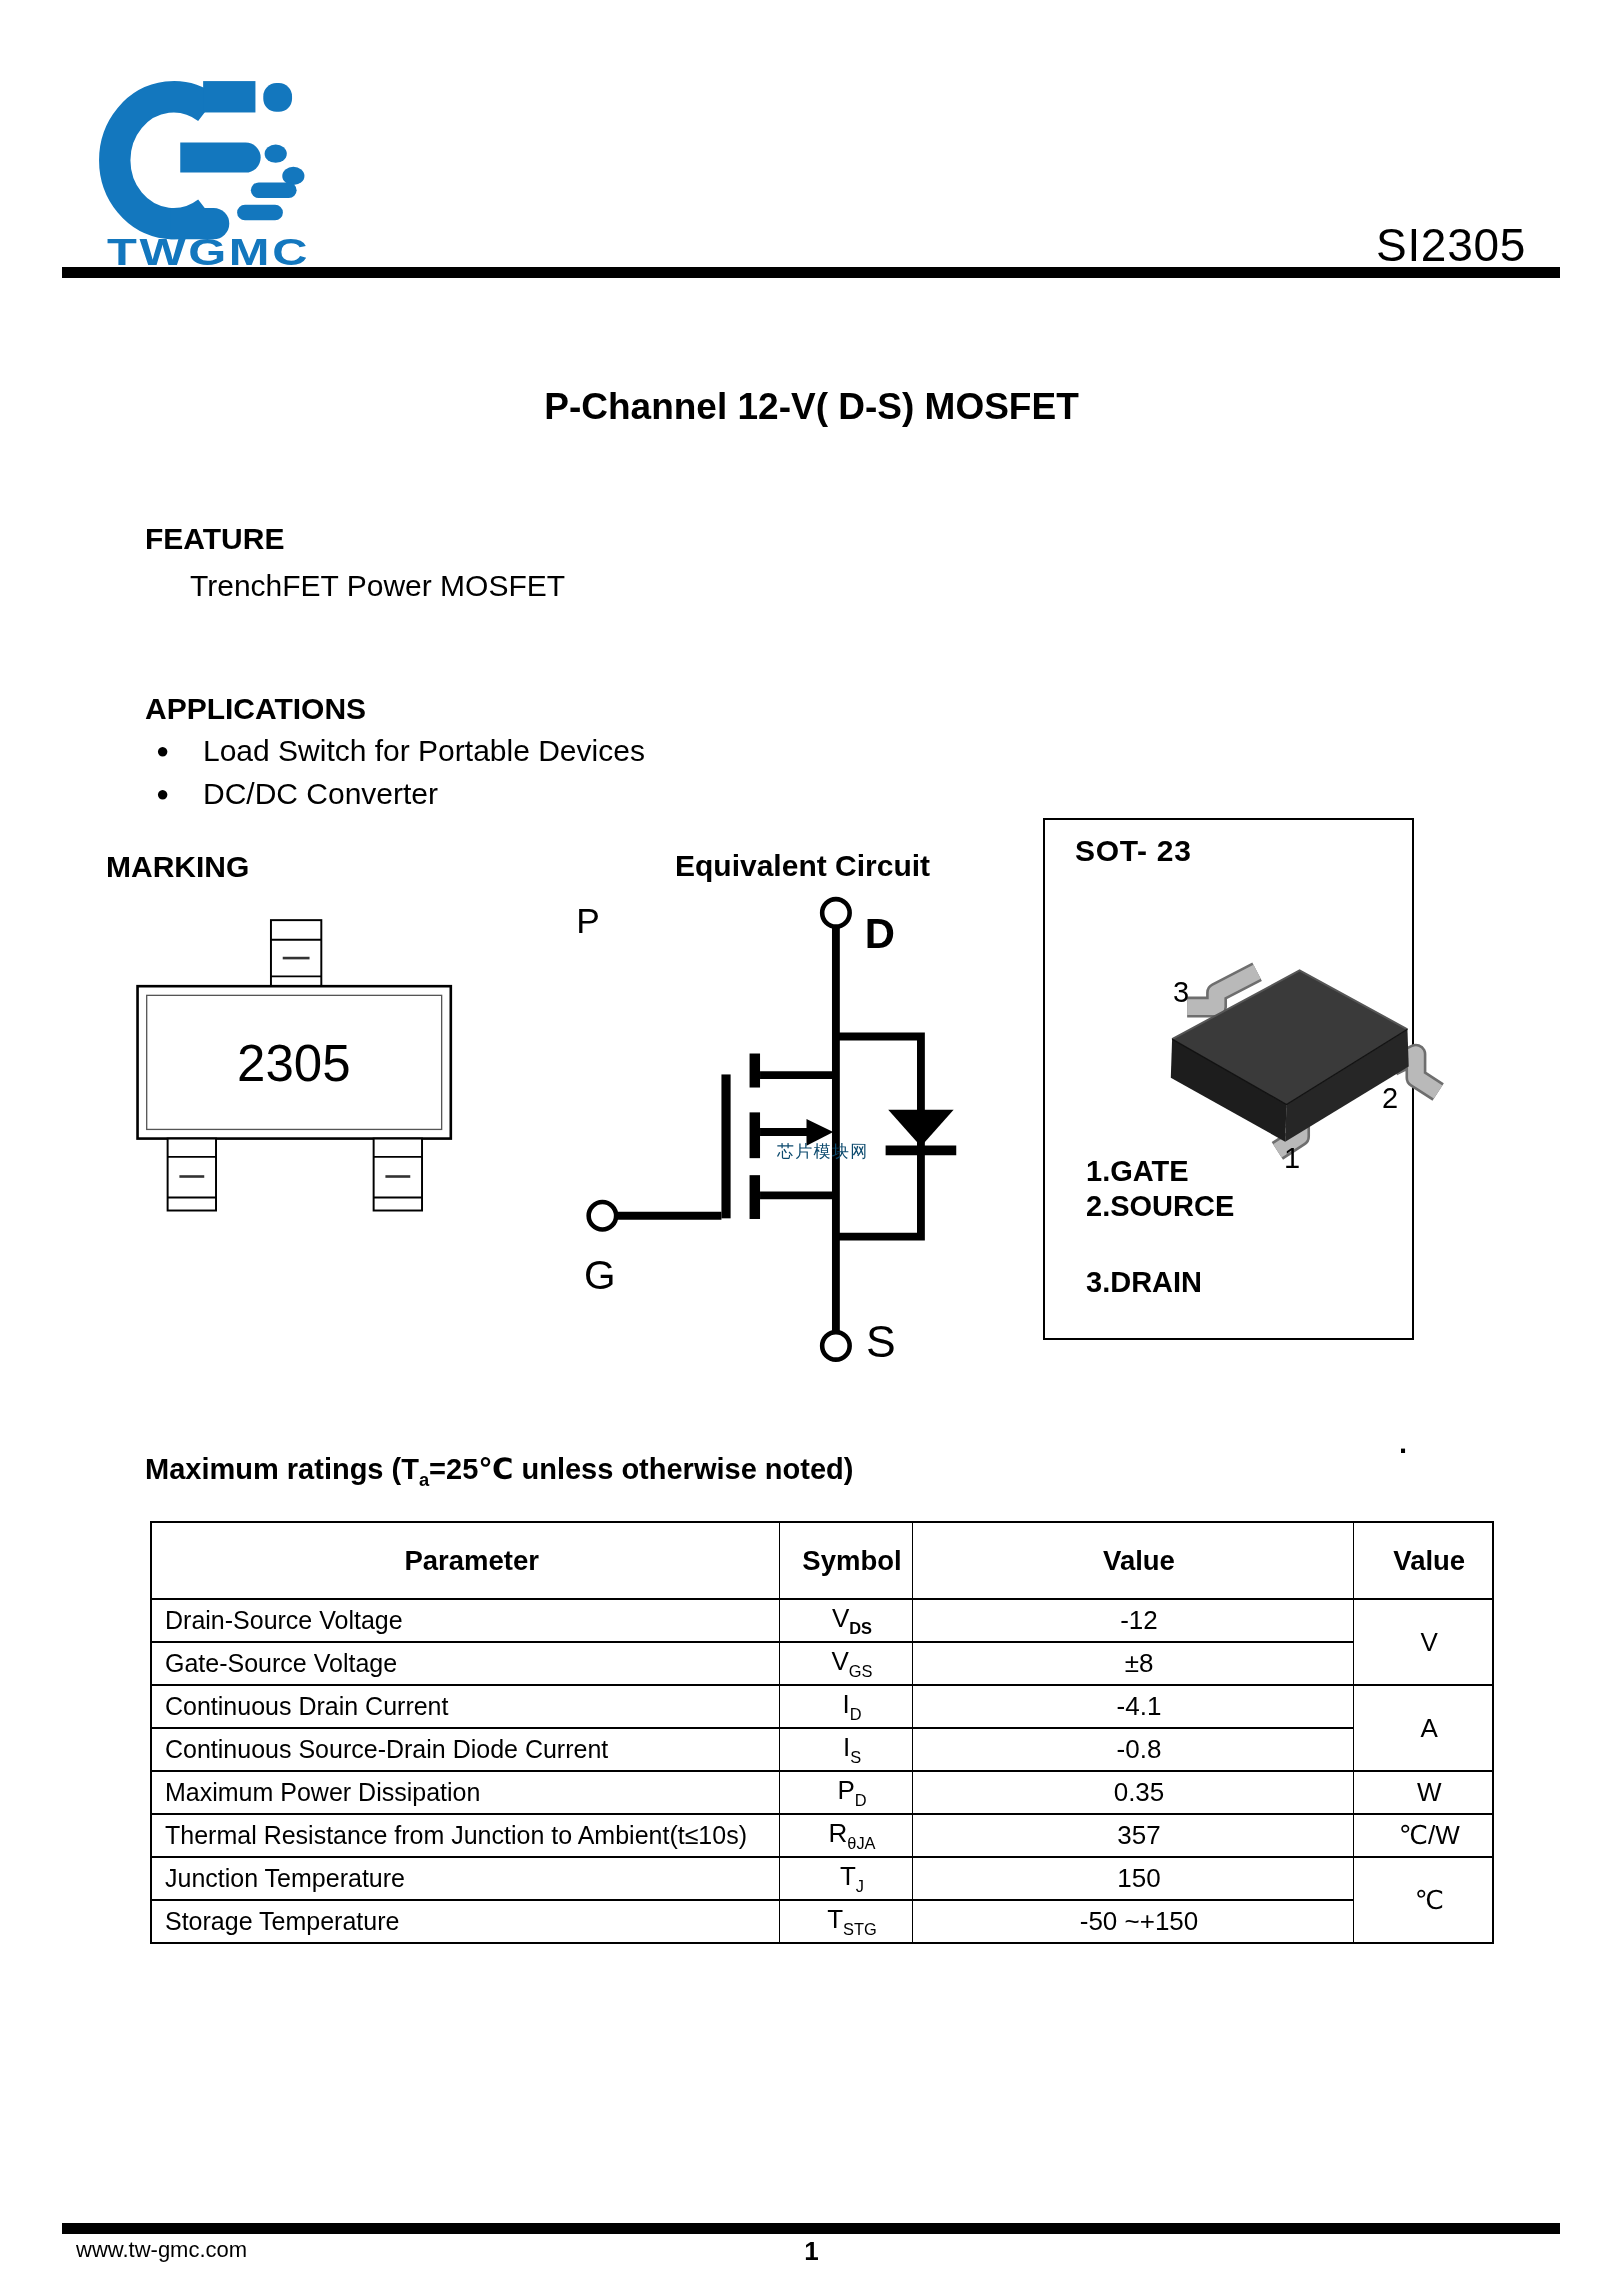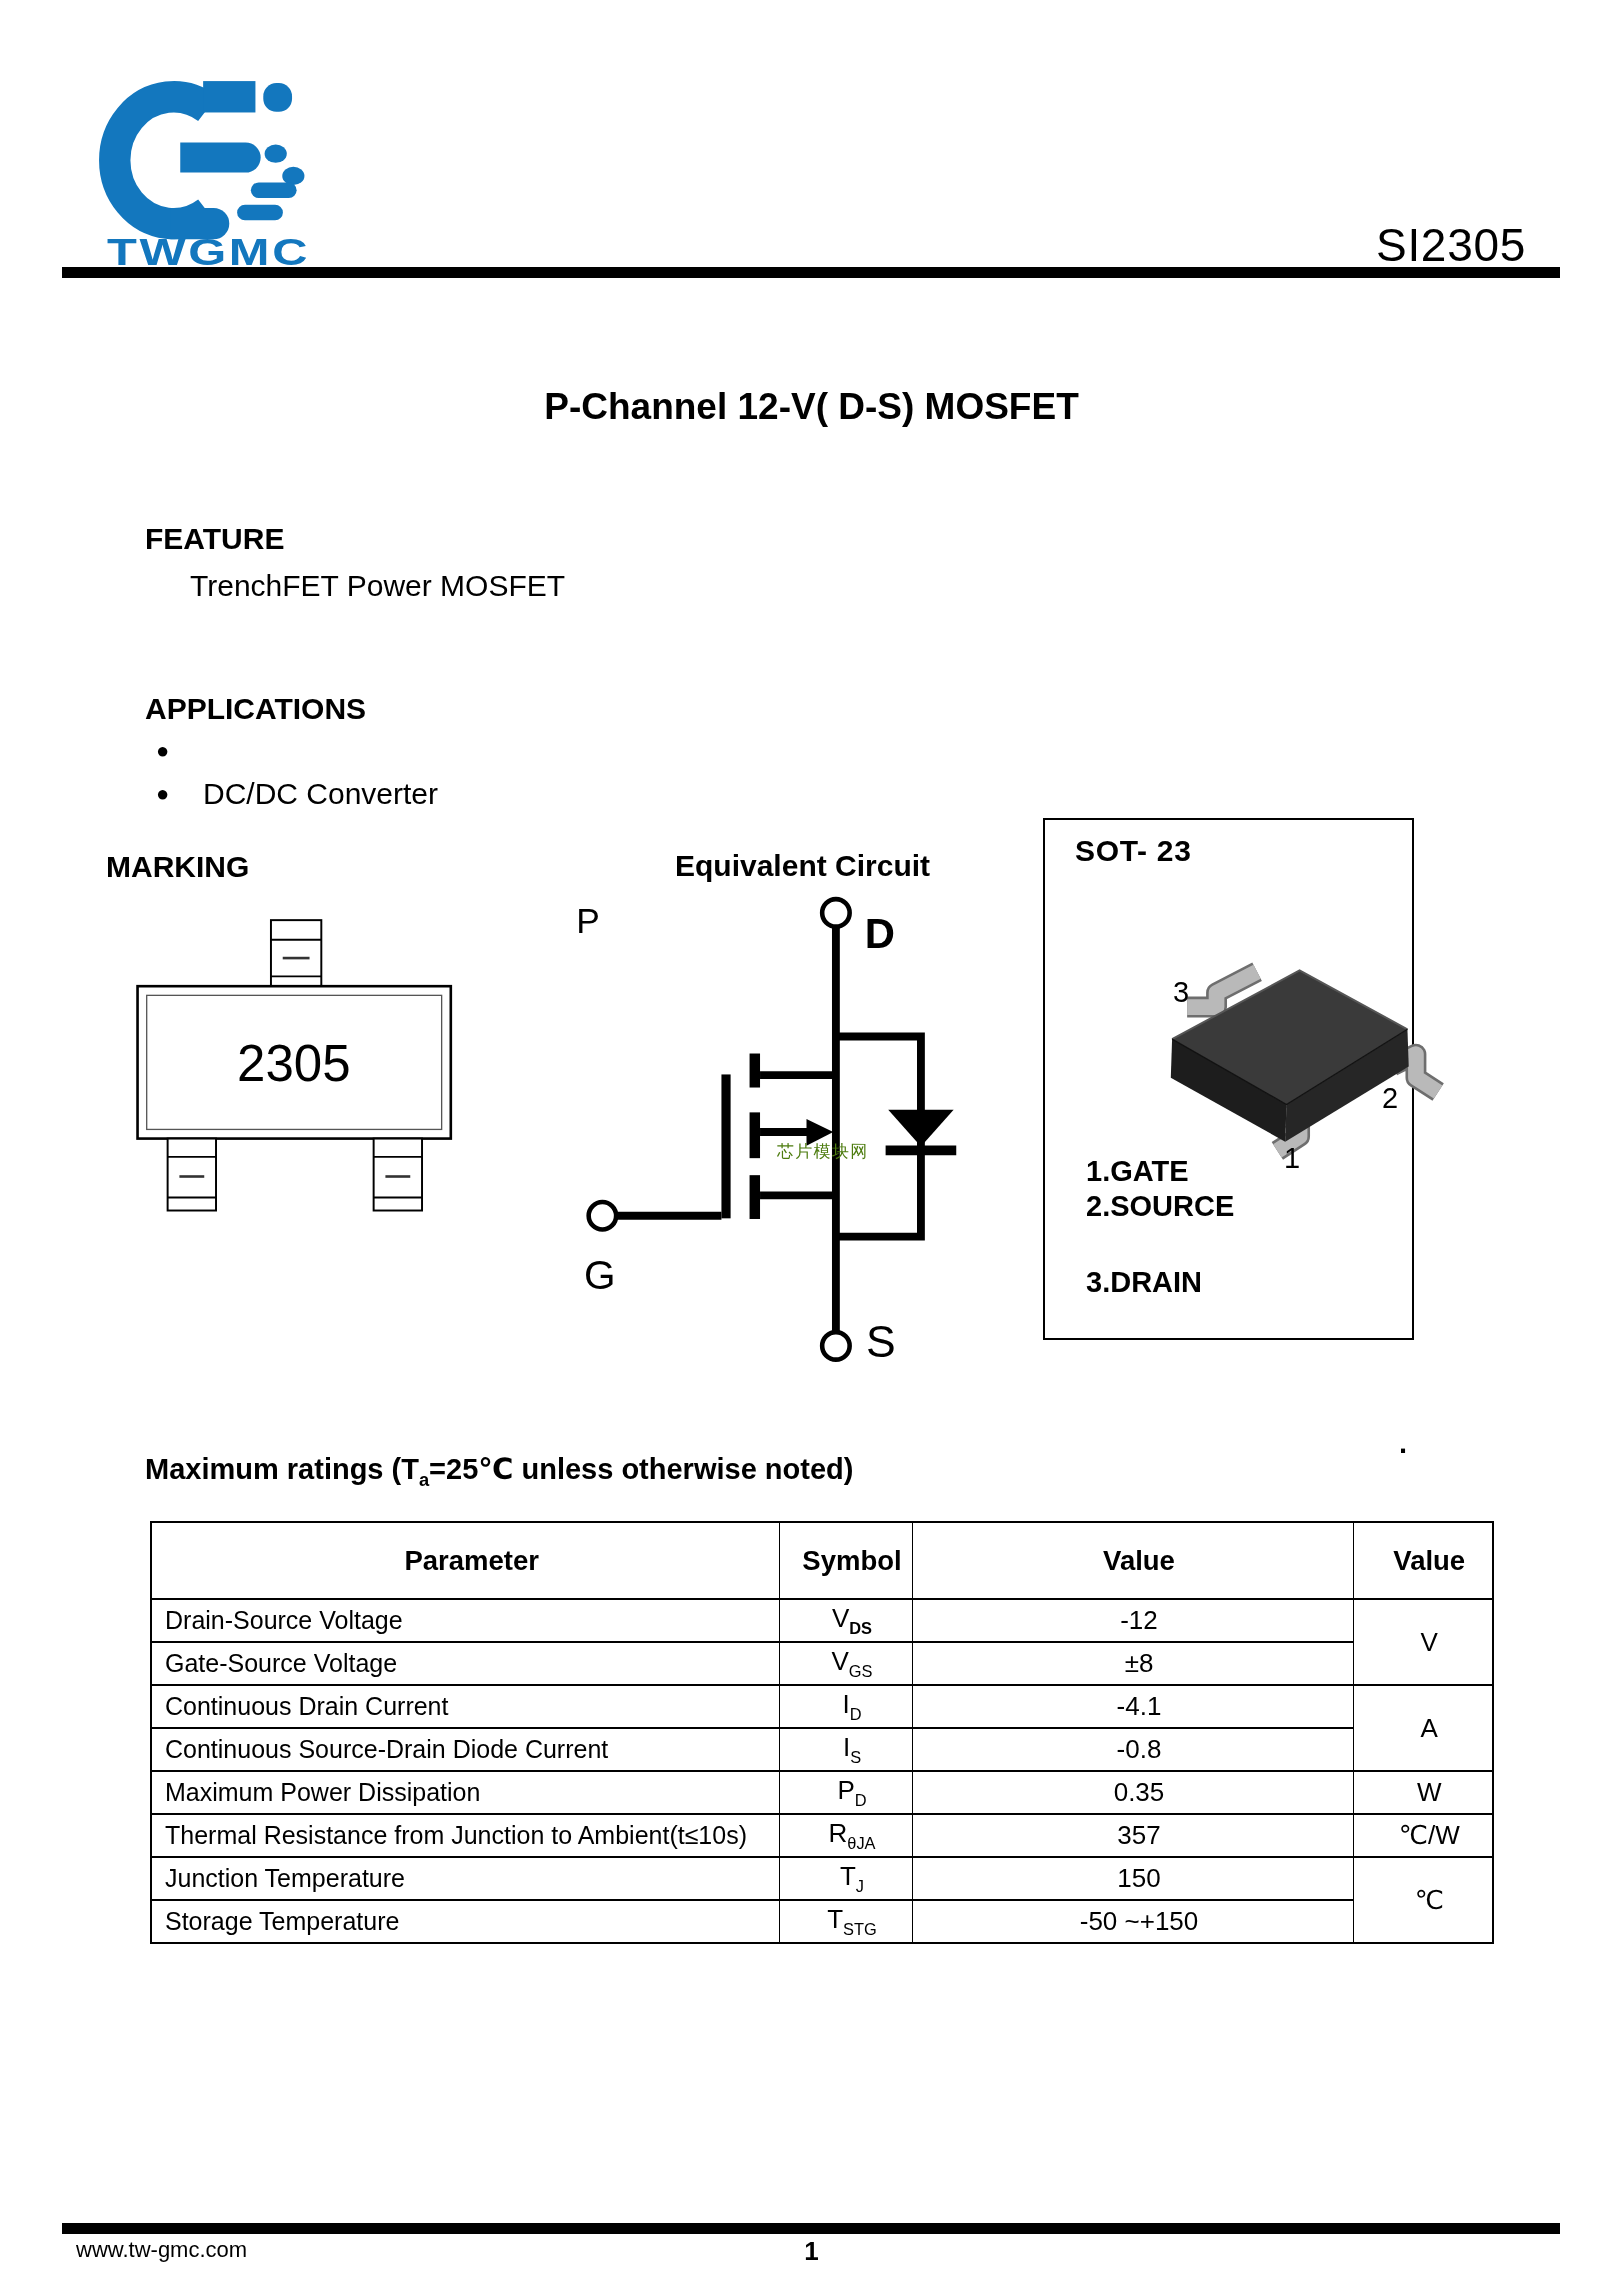--- a/index.html
+++ b/index.html
@@ -35,21 +35,21 @@
   
   #sot-box { left:1043px; top:818px; width:371px; height:522px; border:2.6px solid #000;text-decoration:underline; }
   #sot-box-h { left:30px; top:14.4px; font-size:30px; font-weight:bold; letter-spacing:0.7px; }
   .pin-num { font-size:29px; }
   #pin-num-3 { left:128px; top:156px; }
   #pin-num-2 { left:337px; top:262px; }
   #pin-num-1 { left:239px; top:322px; }
   .pin-line { left:41px; font-size:29px; font-weight:bold; }
 
   
-  #watermark { left:777px; top:1140px; font-size:17px; color:#4d7c0f; letter-spacing:1.3px; }
+  #watermark { left:777px; top:1140px; font-size:17px; color:#0c4a6e; letter-spacing:1.3px; }
 
   
   #ratings-h { left:145px; top:1452px; font-size:29px; font-weight:bold; }
   #ratings-h sub { font-size:18.3px; vertical-align:-6.5px; font-weight:bold; }
   #stray-dot { left:1399px; top:1427px; font-size:29px; font-weight:bold; }
 
   #ratings-table { position:absolute; left:150px; top:1521px; width:1342px;
     border-collapse:collapse; table-layout:fixed; }
   #ratings-table th, #ratings-table td {
     border:1.3px solid #000; border-top-width:2.6px; border-bottom-width:2.6px;padding-left:13px; }
@@ -92,20 +92,21 @@
   <div class="abs" id="part-number">SI2305</div>
   <div class="abs rule" id="rule-top"></div>
 
   <div class="abs" id="doc-subtitle">P-Channel 12-V( D-S) MOSFET</div>
 
   <div class="abs sec-h" id="feature-h">FEATURE</div>
   <div class="abs" id="feature-item">TrenchFET Power MOSFET</div>
 
   <div class="abs sec-h" id="applications-h">APPLICATIONS</div>
   <div class="abs bullet-dot" style="top:738px;">●</div>
+  <div class="abs bullet-text" style="top:734px;">Load Switch for Portable Devices</div>
   <div class="abs bullet-dot" style="top:781px;">●</div>
   <div class="abs bullet-text" style="top:777px;">DC/DC Converter</div>
 
   <div class="abs sec-h" id="marking-h">MARKING</div>
   <svg class="abs" style="left:131px; top:916px;" width="327" height="298" viewBox="0 0 500 455">
     <g fill="#fff" stroke="#000">
       <rect x="214" y="6" width="77" height="102" stroke-width="3"></rect>
       <line x1="214" y1="36" x2="291" y2="36" stroke-width="3"></line>
       <line x1="232" y1="64" x2="273" y2="64" stroke-width="4" stroke="#333"></line>
       <line x1="214" y1="92" x2="291" y2="92" stroke-width="3"></line>

